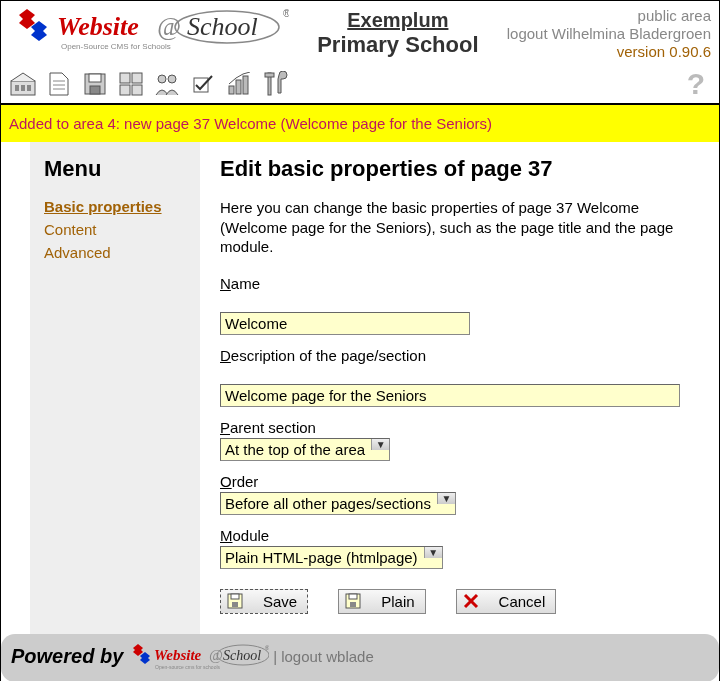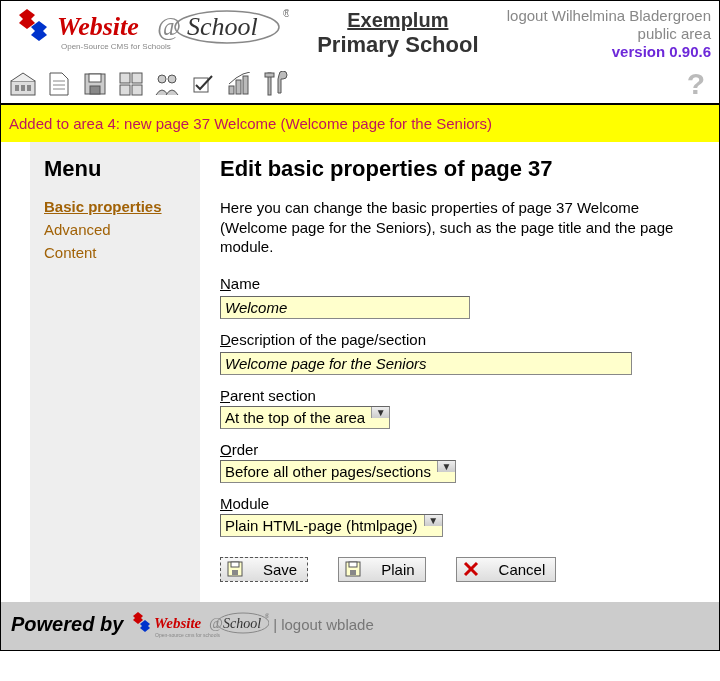--- a/index.html
+++ b/index.html
@@ -5,45 +5,45 @@
 * { box-sizing: border-box; margin: 0; padding: 0; }
 body { font-family: Arial, Helvetica, sans-serif; font-size: 15px; background: #fff; width: 720px; }
 .container { border: 1px solid #000; }
 .header { display: flex; align-items: flex-start; padding: 4px 8px 2px 8px; }
 .logo-area { flex: 0 0 auto; display: flex; align-items: center; }
 .logo-svg { width: 280px; height: 50px; }
 .school-name { flex: 1; text-align: center; font-weight: bold; color: #333; line-height: 1.15; margin-top: 4px; }
 .school-name .line1 { font-size: 20px; text-decoration: underline; }
 .school-name .line2 { font-size: 22px; }
 .top-right { text-align: right; color: #888; font-size: 15px; line-height: 1.2; margin-top: 2px; }
-.top-right .version { color: #6d28d9; font-weight: bold; }
+.top-right .version { color: #a16207; font-weight: normal; }
 .toolbar { display: flex; align-items: center; padding: 4px 8px 2px 8px; border-bottom: 2px solid #000; background: #fff; }
 .toolbar .icon { width: 28px; height: 28px; margin-right: 8px; display: inline-flex; align-items: center; justify-content: center; cursor: pointer; }
 .toolbar .spacer { flex: 1; }
 .toolbar .help { font-size: 30px; font-weight: bold; color: #bbb; cursor: pointer; margin-right: 6px; }
 .notice { background: #ffff00; color: #be185d; padding: 10px 8px; font-size: 15px; }
 .body-area { display: flex; background: #fff; padding-left: 29px; }
 .sidebar { width: 170px; background: #eee; padding: 14px 10px 20px 14px; }
 .sidebar h3 { font-size: 22px; margin-bottom: 16px; }
 .sidebar a { display: block; color: #a16207; text-decoration: none; font-size: 15px; margin-bottom: 6px; cursor: pointer; }
 .sidebar a.active { text-decoration: underline; font-weight: bold; }
 .main { flex: 1; padding: 14px 20px 20px 20px; }
 .main h2 { font-size: 22px; margin-bottom: 16px; }
 .main p.intro { font-size: 15px; margin-bottom: 18px; line-height: 1.3; }
 .field-label { font-size: 15px; margin-top: 12px; }
 .field-label .ul { text-decoration: underline; }
-.text-input { background: #FFFFCC; border: 1px solid #888; border-top-color:#666; border-left-color:#666; padding: 2px 4px; font-size: 15px; font-family: inherit; display: block; margin-top: 4px; font-style: italic; }
+.text-input { background: #FFFFCC; border: 1px solid #888; border-top-color:#666; border-left-color:#666; padding: 2px 4px; font-size: 15px; font-family: inherit; display: block; margin-top: 20px; }
 .select-wrap { display: inline-flex; align-items: flex-start; border: 1px solid #888; border-top-color:#666; border-left-color:#666; background: #FFFFCC; margin-top: 2px; }
 .select-text { padding: 2px 6px 2px 4px; font-size: 15px; }
 .select-btn { width: 18px; background: linear-gradient(#eee,#ccc); border-left: 1px solid #999; display: flex; align-items: center; justify-content: center; font-size: 10px; color: #333; }
 .button-row { margin-top: 20px; display: flex; gap: 30px; }
 .btn { display: inline-flex; align-items: center; background: linear-gradient(#f8f8f8,#ddd); border: 1px solid #888; padding: 3px 10px 3px 6px; font-size: 15px; cursor: pointer; gap: 20px; }
 .btn.save { border: 1px dashed #555; }
 .btn-icon { width: 16px; height: 16px; display: inline-block; }
-.footer { background: #ccc; padding: 8px 10px 10px 10px; display: flex; align-items: center; flex-wrap: wrap; }
+.footer { background: #ccc; padding: 8px 10px 10px 10px; display: flex; align-items: center; flex-wrap: wrap; border-radius: 14px; }
 .footer .powered { font-size: 20px; font-weight: bold; font-style: italic; margin-right: 6px; }
 .footer .mini-logo { width: 140px; height: 30px; }
 .footer .sep { color: #777; margin: 0 4px; }
 .footer a { color: #777; text-decoration: none; font-size: 15px; cursor: pointer; }
 </style>
 </head>
 <body>
 
 <div class="container">
 
@@ -58,22 +58,22 @@
         <text x="178" y="30" font-family="Georgia,serif" font-size="26" font-style="italic" fill="#333">School</text>
         <text x="274" y="12" font-size="10" fill="#666">®</text>
         <text x="52" y="44" font-size="8" fill="#888">Open-Source CMS for Schools</text>
       </svg>
     </div>
     <div class="school-name">
       <div class="line1">Exemplum</div>
       <div class="line2">Primary School</div>
     </div>
     <div class="top-right">
+      <div>public area</div>
       <div>logout Wilhelmina Bladergroen</div>
-      <div>public area</div>
       <div class="version">version 0.90.6</div>
     </div>
   </div>
 
   <div class="toolbar">
     <span class="icon">
       <svg width="28" height="26" viewBox="0 0 28 26">
           <rect x="2" y="10" width="24" height="14" fill="#ddd" stroke="#555"></rect>
           <polyline points="2,10 14,2 26,10" fill="#eee" stroke="#555"></polyline>
           <rect x="6" y="14" width="4" height="6" fill="#888"></rect>
@@ -136,33 +136,33 @@
     <span class="spacer"></span>
     <span class="help">?</span>
   </div>
 
   <div class="notice">Added to area 4: new page 37 Welcome (Welcome page for the Seniors)</div>
 
   <div class="body-area">
     <div class="sidebar">
       <h3>Menu</h3>
       <a class="active">Basic properties</a>
+      <a>Content</a>
       <a>Advanced</a>
-      <a>Content</a>
     </div>
 
     <div class="main">
       <h2>Edit basic properties of page 37</h2>
       <p class="intro">Here you can change the basic properties of page 37 Welcome (Welcome page for the Seniors), such as the page title and the page module.</p>
 
       <div class="field-label"><span class="ul">N</span><span>ame</span></div>
       <input class="text-input" style="width: 250px;" value="Welcome">
 
       <div class="field-label"><span class="ul">D</span><span>escription of the page/section</span></div>
-      <input class="text-input" style="width: 412px;" value="Welcome page for the Seniors">
+      <input class="text-input" style="width: 460px;" value="Welcome page for the Seniors">
 
       <div class="field-label"><span class="ul">P</span><span>arent section</span></div>
       <div class="select-wrap">
         <span class="select-text">At the top of the area</span>
         <span class="select-btn">▼</span>
       </div>
 
       <div class="field-label"><span class="ul">O</span><span>rder</span></div>
       <div class="select-wrap">
         <span class="select-text">Before all other pages/sections</span>

